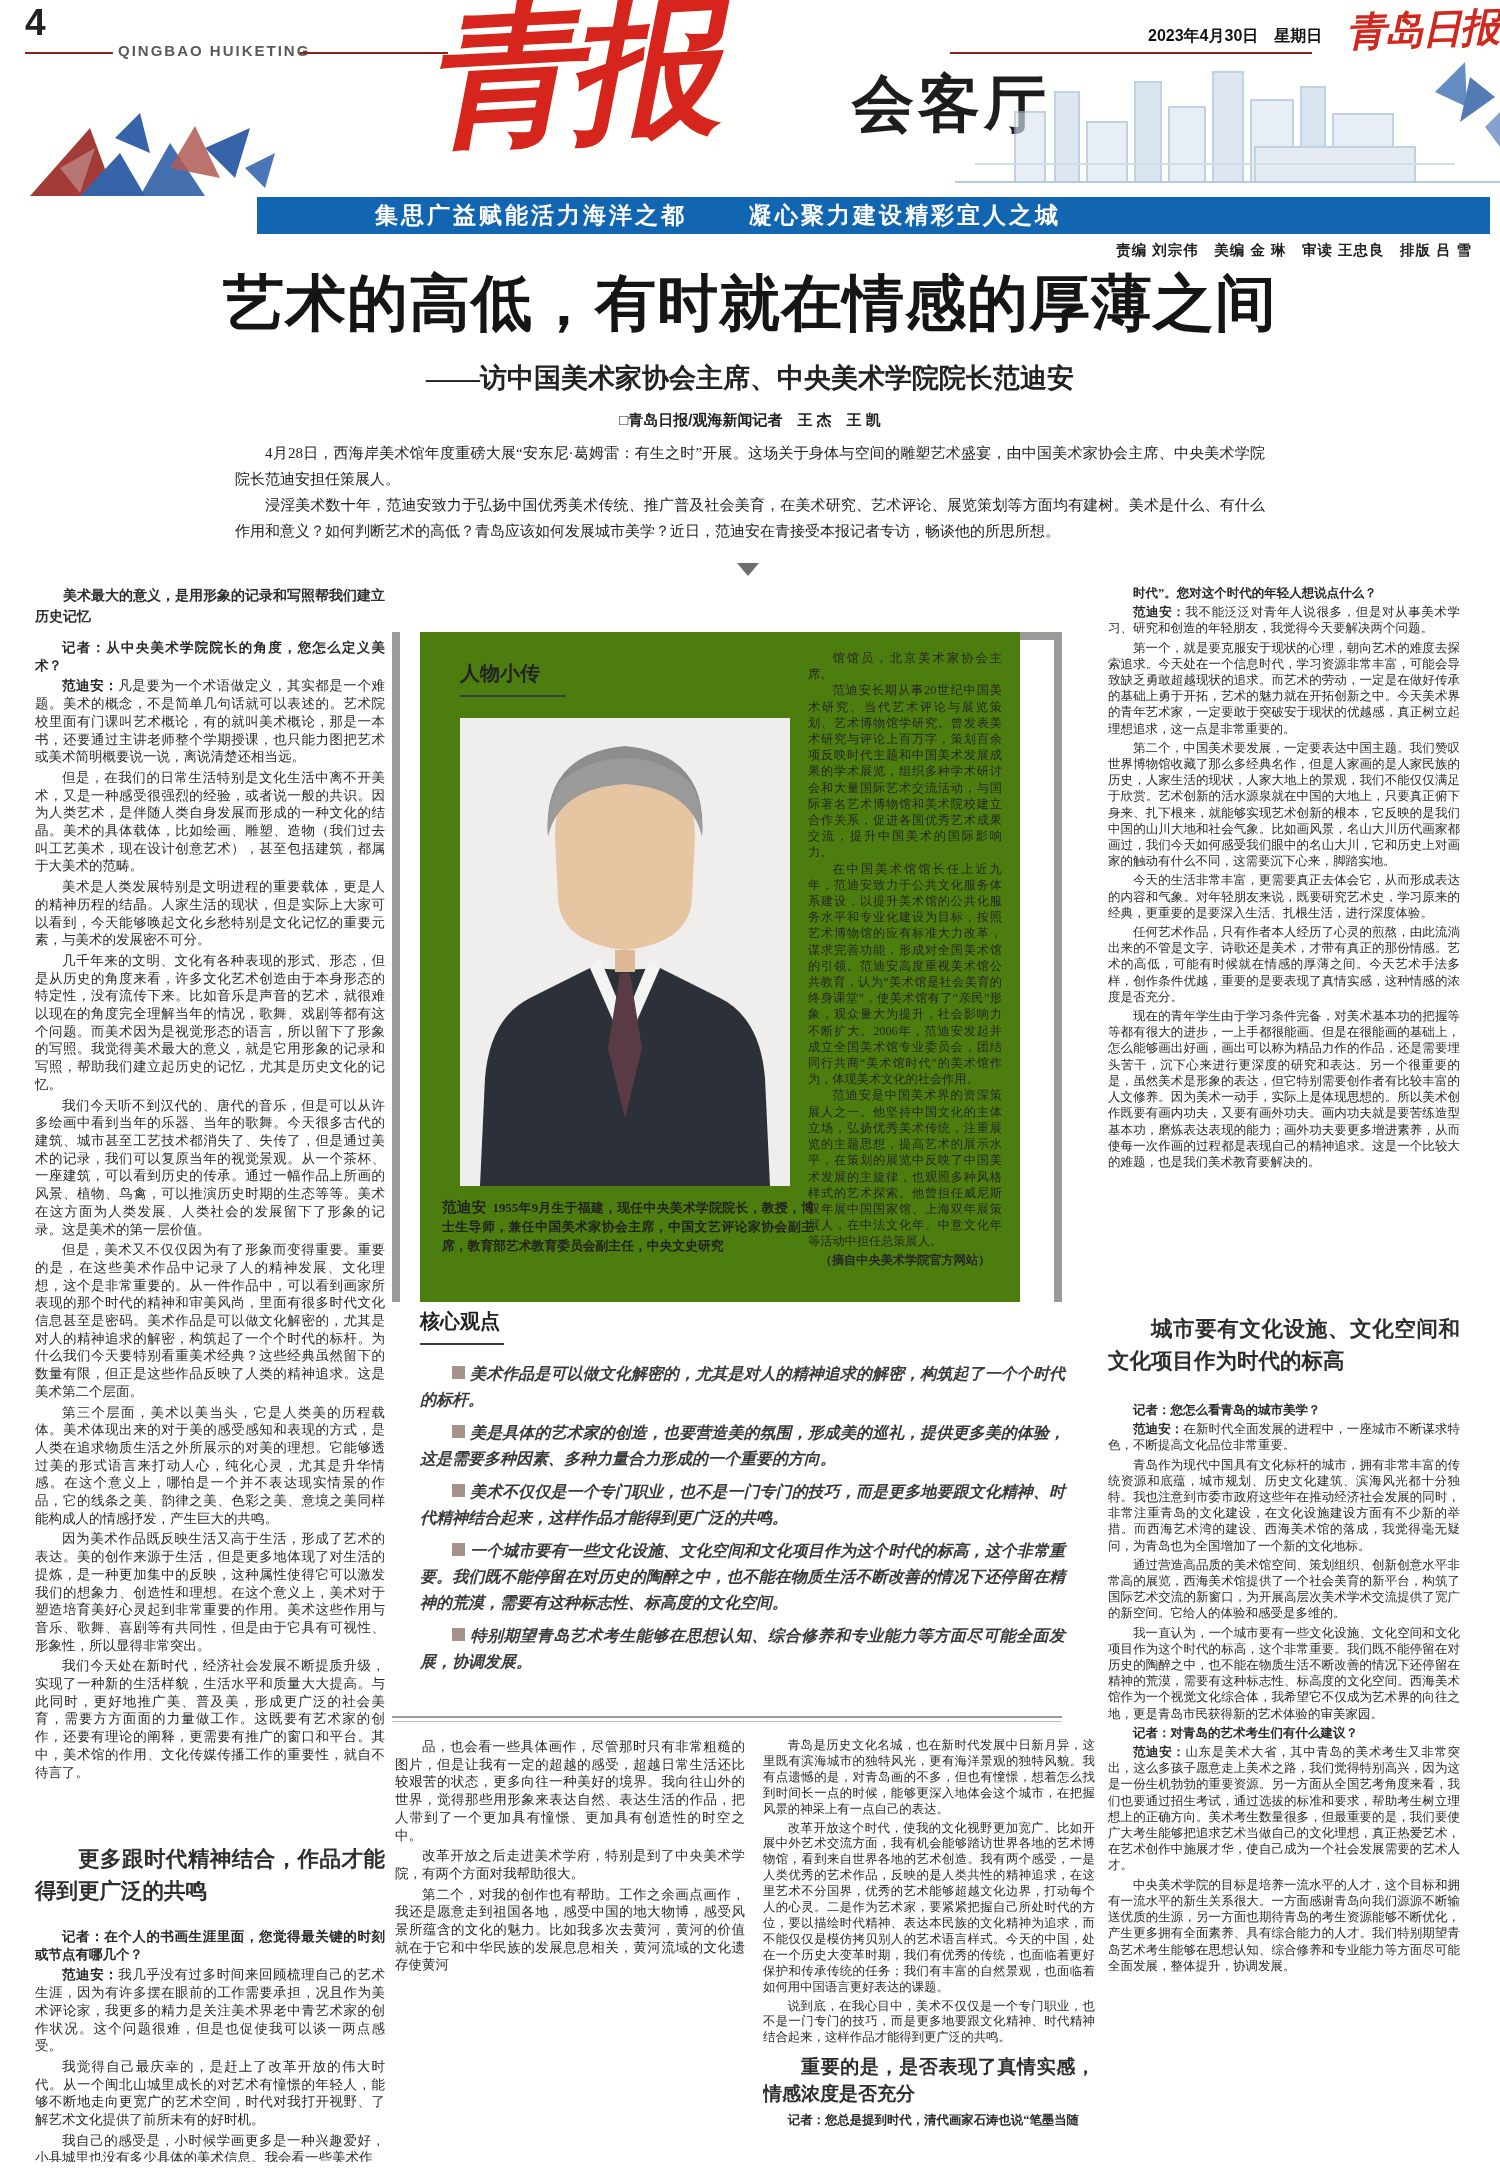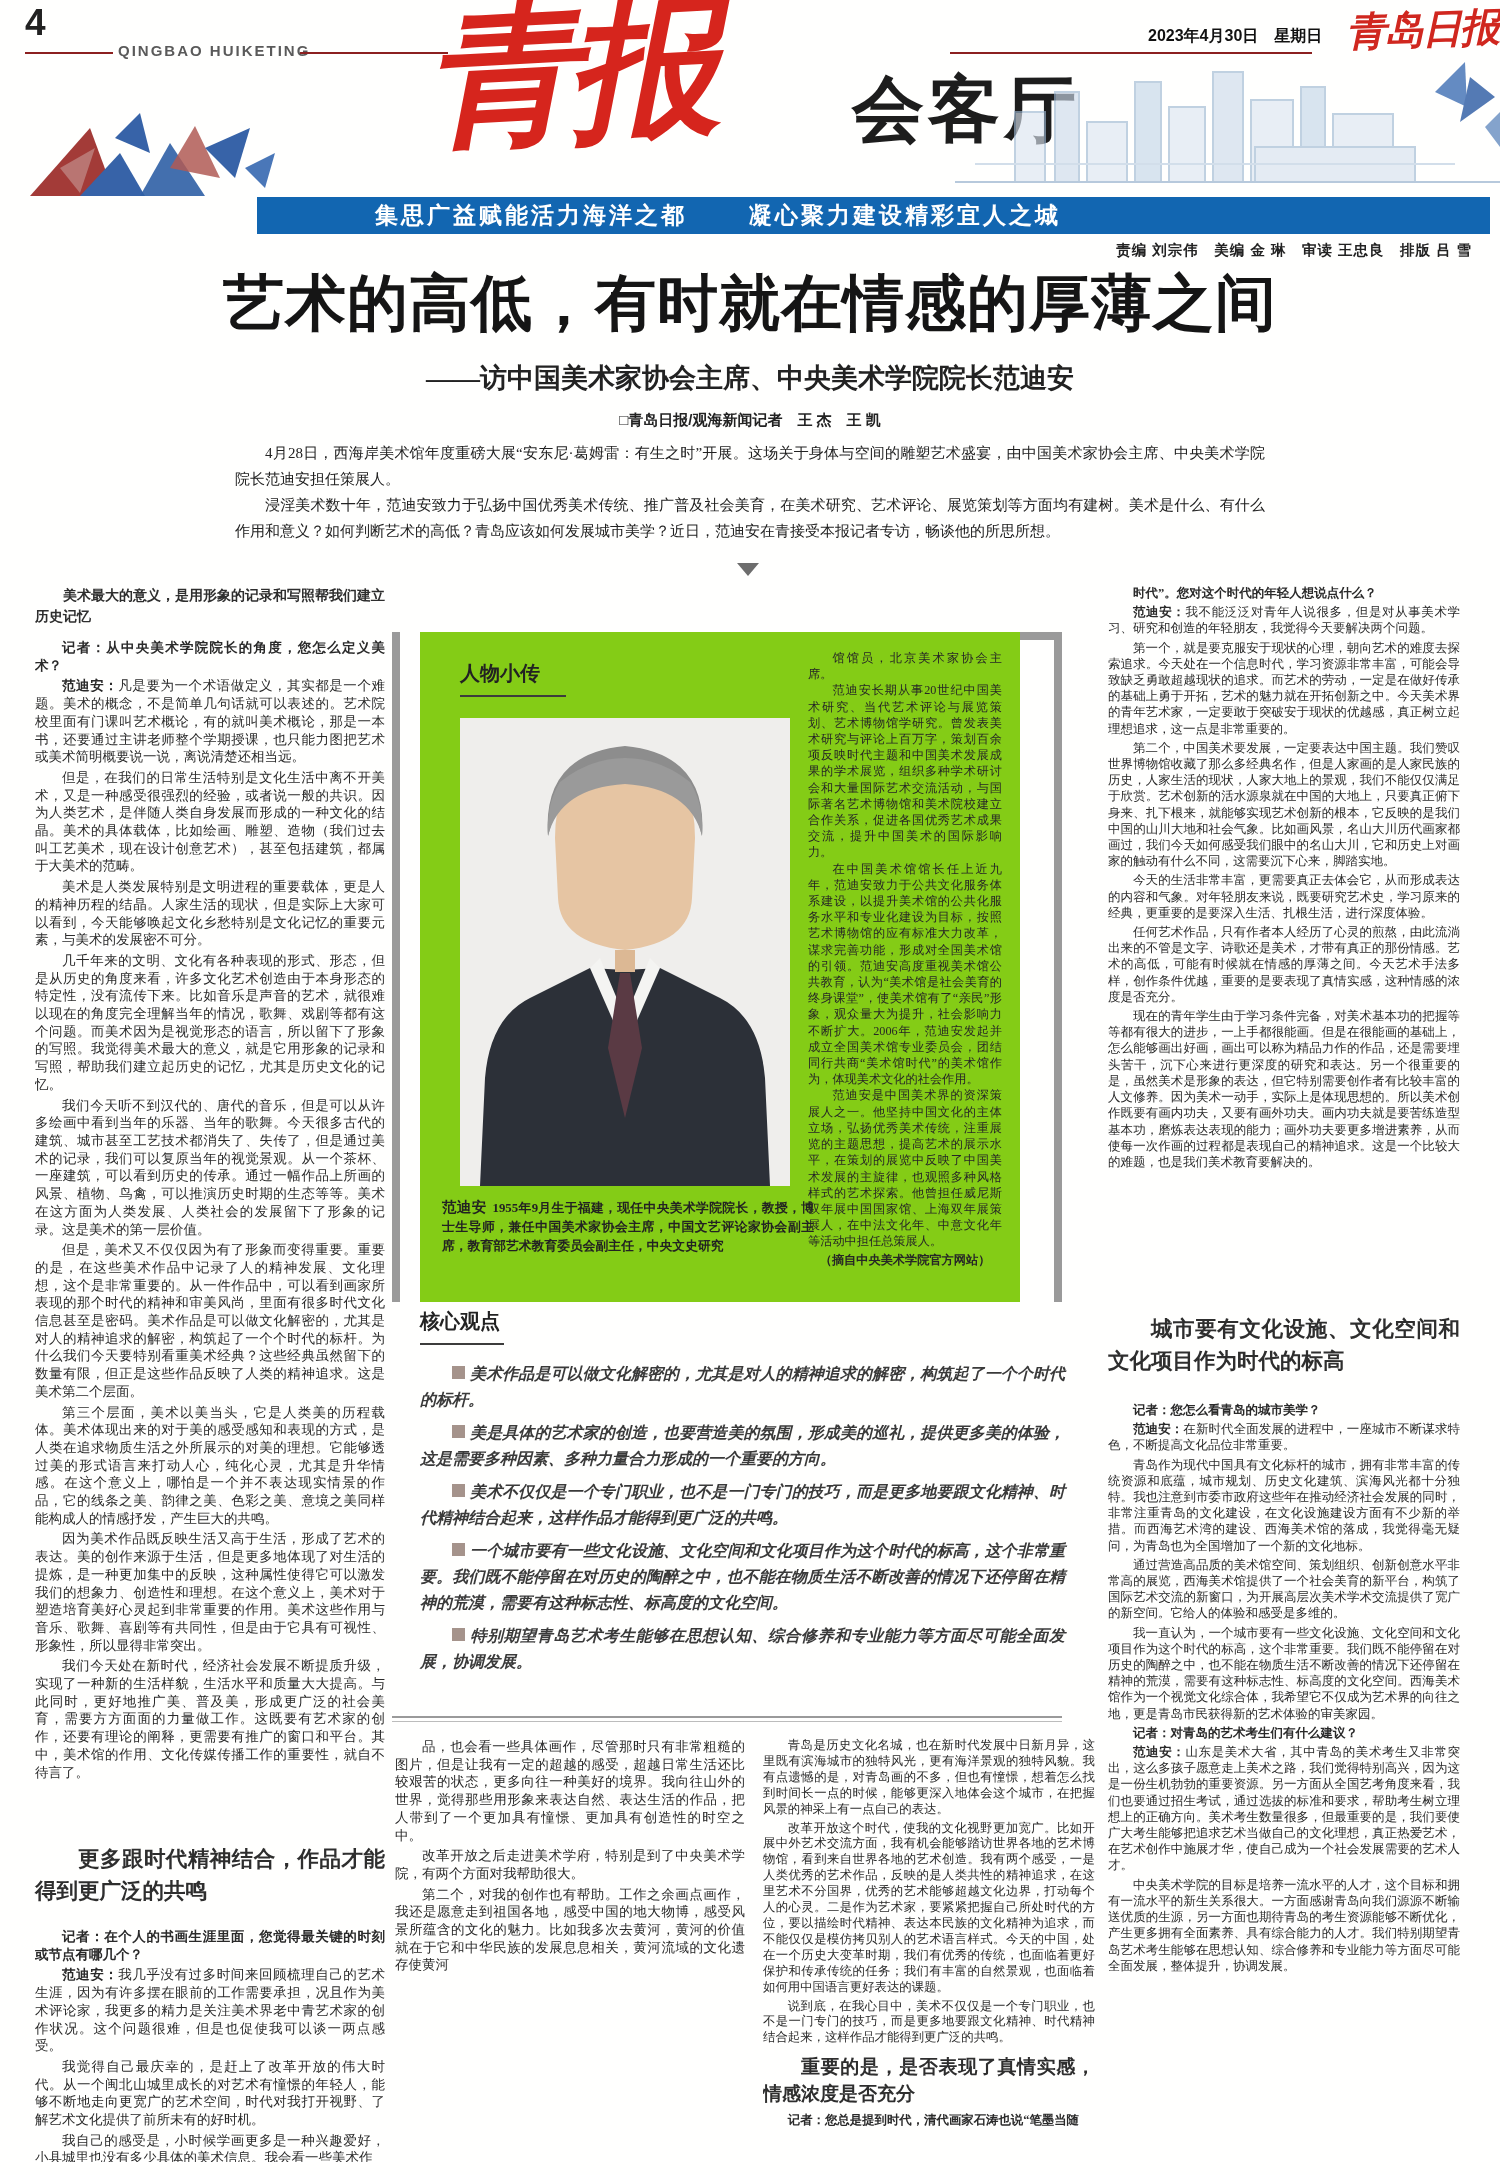--- a/index.html
+++ b/index.html
@@ -8,21 +8,21 @@
   .abs{position:absolute;}
   
   .pageno{left:25px;top:2px;font-size:37px;font-weight:900;color:#222;}
   .rule{background:#8c2020;height:2px;}
   .en-title{left:118px;top:42px;font-size:15px;font-weight:bold;color:#5a5a5a;letter-spacing:2px;}
   .date{left:1148px;top:26px;font-size:16px;font-weight:bold;color:#111;}
   .logo{left:1346px;top:2px;font-size:40px;font-weight:bold;color:#d0271f;
         font-family:"Liberation Serif",serif;font-style:italic;transform:rotate(-2deg);letter-spacing:-2px;}
   .mast-red{left:425px;top:-28px;font-size:152px;font-weight:900;color:#d6251d;
             font-family:"Liberation Serif",serif;font-style:italic;letter-spacing:-10px;transform:rotate(-3deg);}
-  .mast-black{left:852px;top:62px;font-size:72px;font-weight:900;color:#1d1d1d;
+  .mast-black{left:852px;top:62px;font-size:62px;font-weight:900;color:#1d1d1d;
               font-family:"Liberation Serif",serif;letter-spacing:4px;}
   .banner{left:257px;top:197px;width:1233px;height:37px;background:#1266b1;display:flex;align-items:center;}
   .banner span{color:#fff;font-weight:bold;font-size:23px;letter-spacing:3px;white-space:nowrap;}
   .banner .b1{margin-left:118px;}
   .banner .b2{margin-left:62px;}
   .credits{right:28px;top:241px;font-size:14.5px;font-weight:bold;color:#222;letter-spacing:1px;}
   
   .headline{left:0;top:263px;width:1500px;text-align:center;font-size:61px;font-weight:900;
             letter-spacing:1px;color:#151515;font-family:"Liberation Sans",sans-serif;}
   .subhead{left:0;top:360px;width:1500px;text-align:center;font-size:27px;font-weight:700;
@@ -36,21 +36,21 @@
   
   .col{overflow:hidden;}
   .bp{margin:0 0 3px 0;font-size:13.5px;line-height:17.7px;text-align:justify;text-indent:2em;color:#2a2a2a;}
   .kai{font-family:"Liberation Serif",serif;font-weight:bold;}
   .spk{font-weight:bold;font-family:"Liberation Sans",sans-serif;}
   .sec{font-size:14px;line-height:1.5;font-weight:800;color:#2e2e2e;text-indent:2em;
        text-align:justify;margin:0 0 12px 0;}
   .sec-abs{font-size:21.5px;line-height:1.5;font-weight:800;color:#2e2e2e;text-indent:2em;text-align:justify;}
   
   .gbar{background:#9a9a9a;}
-  .profile{left:420px;top:632px;width:600px;height:670px;background:#84cc16;}
+  .profile{left:420px;top:632px;width:600px;height:670px;background:#4d7c0f;}
   .pf-title{position:absolute;left:40px;top:28px;font-size:20px;font-weight:800;color:#222;}
   .pf-title:after{content:"";display:block;width:106px;height:2px;background:#3c3c3c;margin-top:8px;}
   .photo{position:absolute;left:40px;top:86px;width:330px;height:468px;background:#f4f3f1;overflow:hidden;}
   .caption{position:absolute;left:22px;top:566px;width:372px;font-size:12.8px;line-height:19px;
            font-family:"Liberation Serif",serif;font-weight:bold;text-align:justify;color:#222;}
   .caption .cname{font-size:14.5px;margin-right:6px;font-family:"Liberation Sans",sans-serif;}
   .bio{position:absolute;left:388px;top:18px;width:194px;font-size:12.2px;line-height:16.2px;
        font-family:"Liberation Serif",serif;text-align:justify;color:#262626;}
   .bio p{margin:0;text-indent:2em;}
   .bio .src{font-weight:bold;text-indent:0;text-align:center;margin-top:2px;font-family:"Liberation Sans",sans-serif;}

